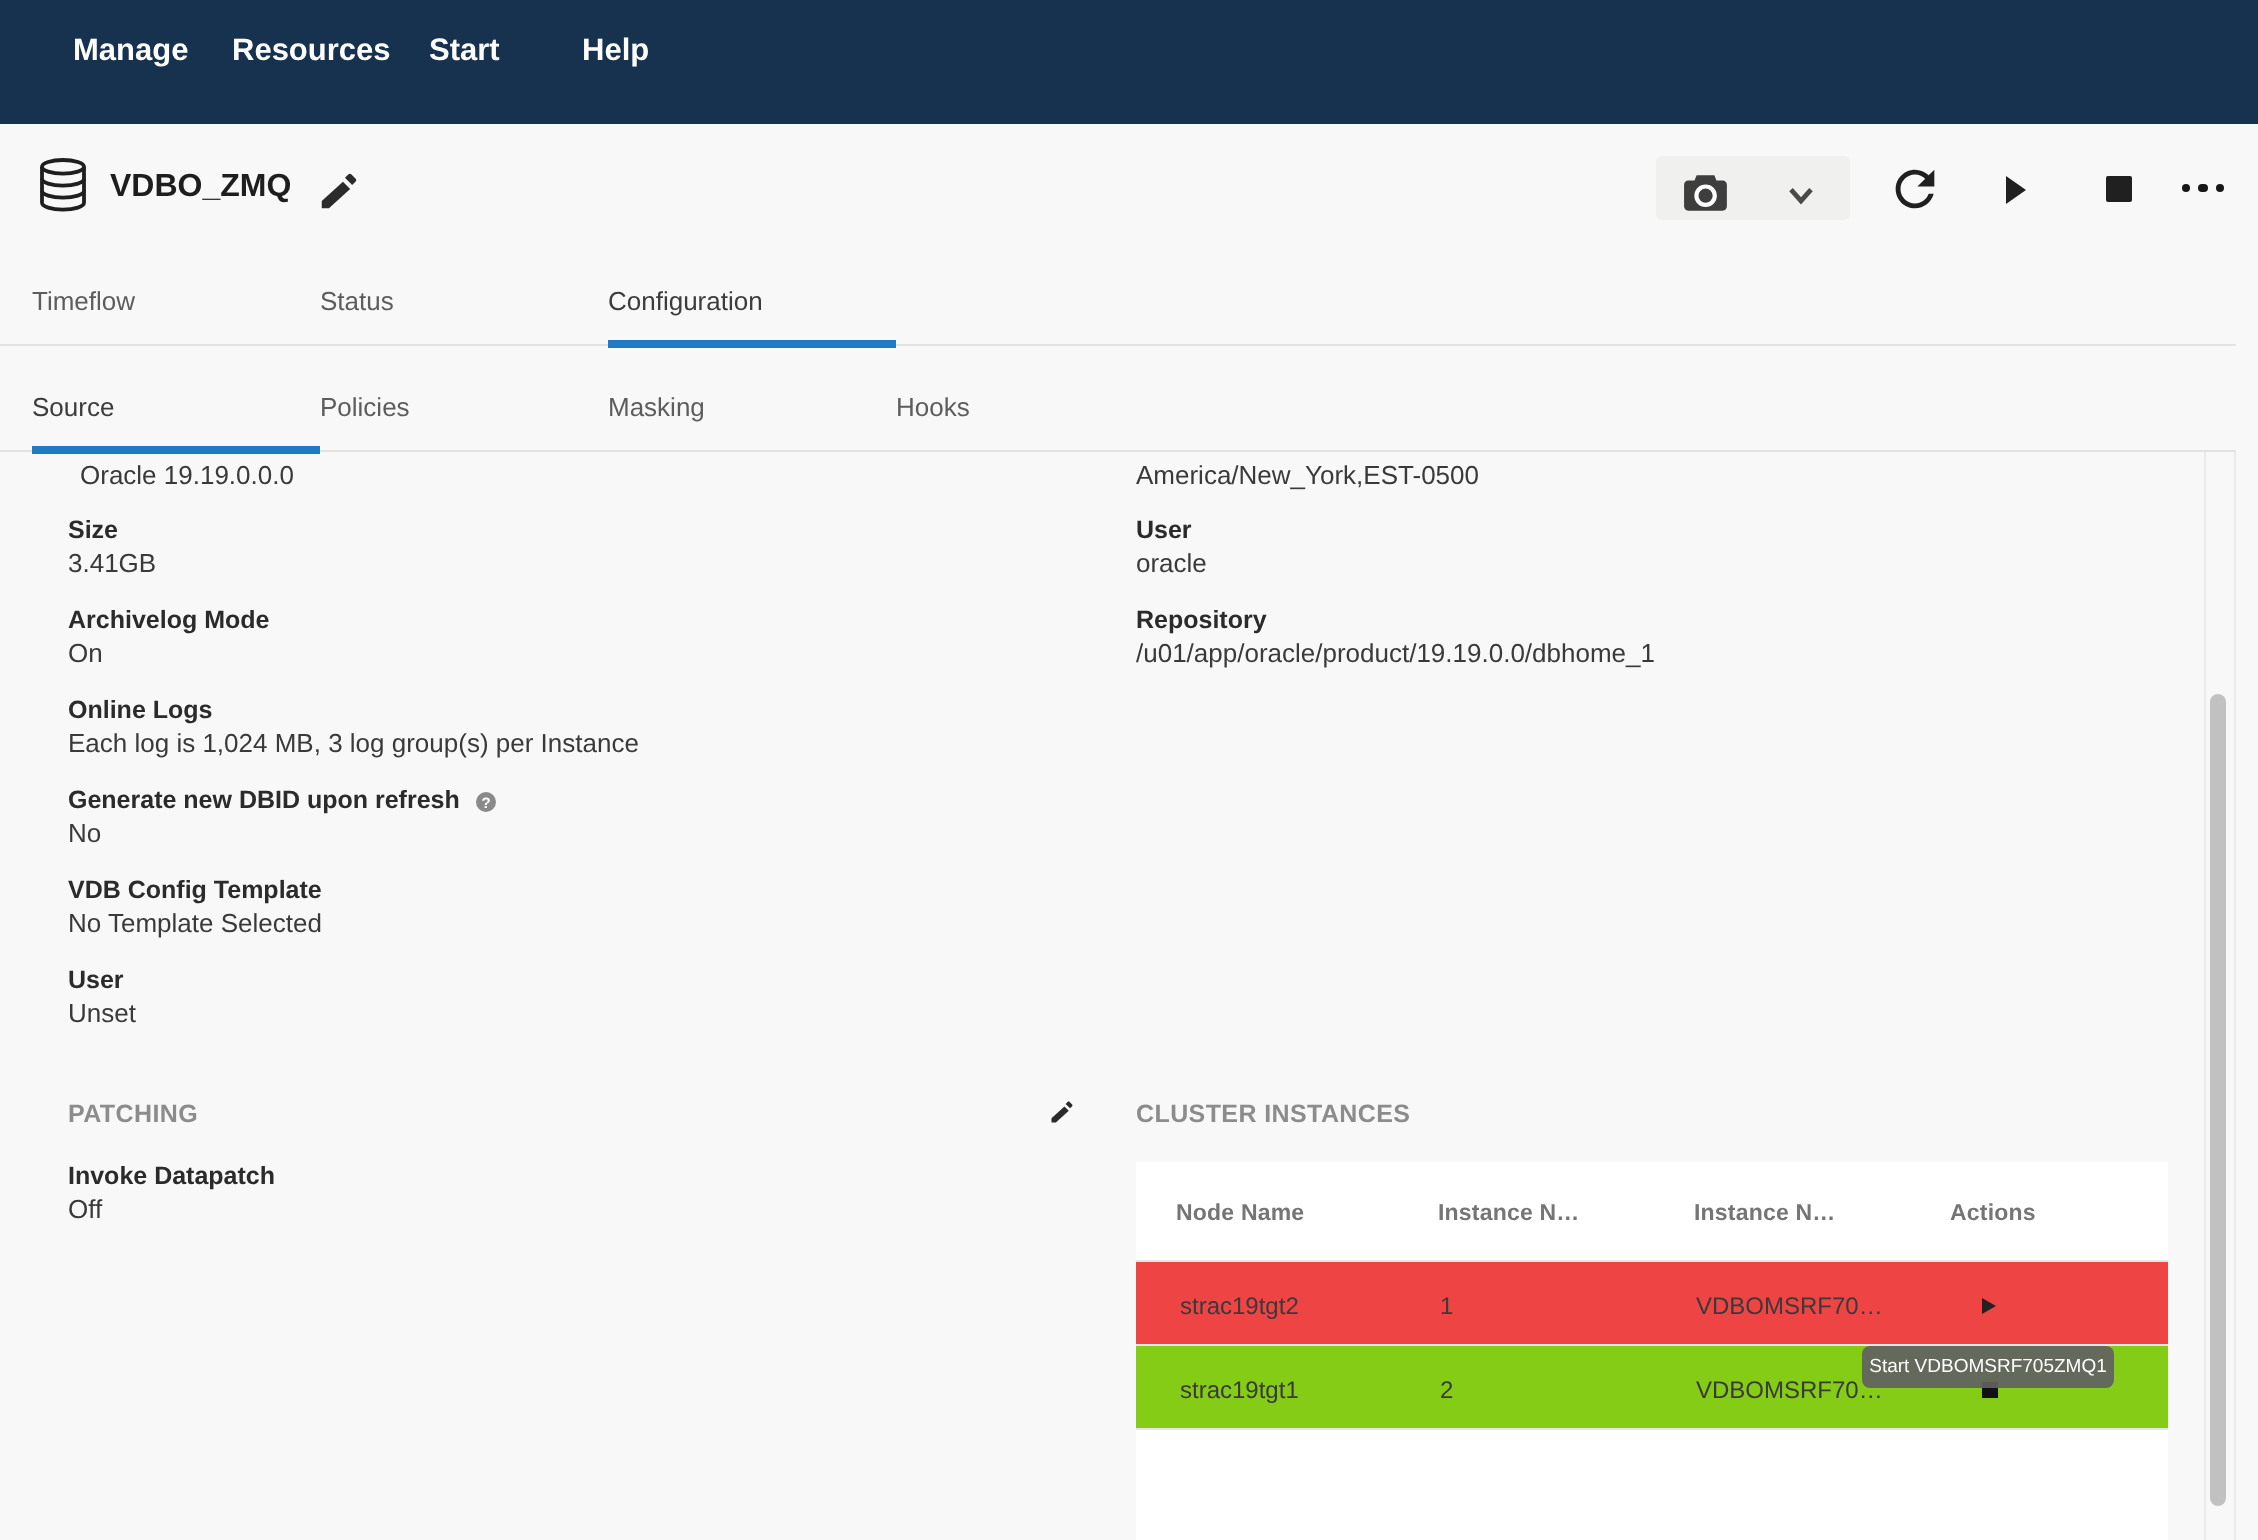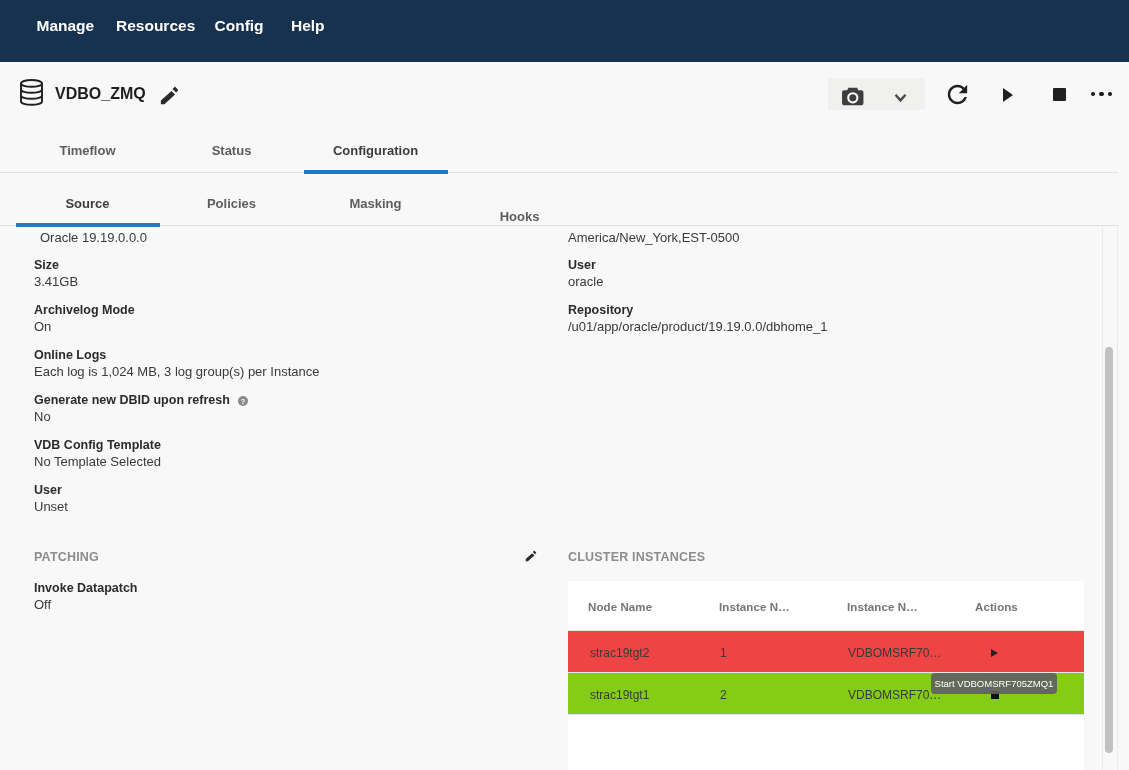--- a/index.html
+++ b/index.html
@@ -12,21 +12,21 @@
   .nav a { position:absolute; top:17px; color:#ffffff; font-size:15.5px; font-weight:bold; text-decoration:none; }
 
   
   .title { position:absolute; left:55px; top:85px; font-size:16px; font-weight:bold; color:#1e1e1e; }
 
   .cambtn { position:absolute; left:828px; top:78px; width:97px; height:32px; background:#f0f0ee; border-radius:3px; }
 
   
   .tabrow  { position:absolute; left:0; top:130px; width:1118px; height:43px; border-bottom:1px solid #e2e2e2; }
   .tabrow2 { position:absolute; left:0; top:174px; width:1118px; height:51.5px; border-bottom:1px solid #e2e2e2; }
-  .tab { position:absolute; top:0; height:100%; text-align:center; font-size:13px; font-weight:bold; color:#5d5d5d; }
+  .tab { position:absolute; top:0; height:100%; font-size:13px; font-weight:normal; color:#5d5d5d; }
   .tab.act { color:#3c3c3c; }
   .underline { position:absolute; height:4px; background:#1e7ac4; }
 
   
   .grp { position:absolute; }
   .lab { display:block; font-size:12.5px; font-weight:bold; color:#2b2b2b; line-height:17px; }
   .val { display:block; font-size:13px; color:#3a3a3a; line-height:16px; }
   .sechdr { position:absolute; font-size:12.5px; font-weight:bold; color:#8c8c8c; letter-spacing:0.2px; }
 
   
@@ -38,21 +38,21 @@
   .tooltip { position:absolute; left:931px; top:673px; width:126px; height:21px; background:rgba(97,97,97,0.93); border-radius:4px; color:#ffffff; font-size:9.5px; line-height:21px; text-align:center; white-space:nowrap; z-index:5; }
 
   .scrollthumb { position:absolute; left:1105px; top:347px; width:8px; height:406px; background:#c1c1c1; border-radius:4px; }
   .vline { position:absolute; top:226px; width:1px; height:544px; background:#eaeaea; }
 </style>
 </head>
 <body>
   <div class="nav">
     <a style="left:36.5px">Manage</a>
     <a style="left:116px">Resources</a>
-    <a style="left:214.5px">Config</a>
+    <a style="left:214.5px">Start</a>
     <a style="left:291px">Help</a>
   </div>
 
   <svg class="abs" style="left:18.5px; top:79px" width="25" height="28" viewBox="0 0 25 28">
     <g fill="none" stroke="#1f1f1f" stroke-width="1.9">
       <ellipse cx="12.5" cy="4.4" rx="10.5" ry="3.4"></ellipse>
       <path d="M2 4.4 V 22.4 A 10.5 3.4 0 0 0 23 22.4 V 4.4"></path>
       <path d="M2 10.4 A 10.5 3.4 0 0 0 23 10.4"></path>
       <path d="M2 16.4 A 10.5 3.4 0 0 0 23 16.4"></path>
     </g>
@@ -89,21 +89,21 @@
     <div class="tab" style="left:16px;  width:143px; padding-top:13px;">Timeflow</div>
     <div class="tab" style="left:160px; width:143px; padding-top:13px;">Status</div>
     <div class="tab act" style="left:304px; width:143px; padding-top:13px;">Configuration</div>
     <div class="underline" style="left:304px; top:40px; width:144px;"></div>
   </div>
 
   <div class="tabrow2">
     <div class="tab act" style="left:16px;  width:143px; padding-top:22px;">Source</div>
     <div class="tab" style="left:160px; width:143px; padding-top:22px;">Policies</div>
     <div class="tab" style="left:304px; width:143px; padding-top:22px;">Masking</div>
-    <div class="tab" style="left:448px; width:143px; padding-top:35px;">Hooks</div>
+    <div class="tab" style="left:448px; width:143px; padding-top:22px;">Hooks</div>
     <div class="underline" style="left:16px; top:48.5px; width:144px;"></div>
   </div>
 
   <div class="grp" style="left:40px; top:230px;">
     <span class="val">Oracle 19.19.0.0.0</span>
   </div>
   <div class="grp" style="left:34px; top:257px;">
     <span class="lab">Size</span>
     <span class="val">3.41GB</span>
   </div>

